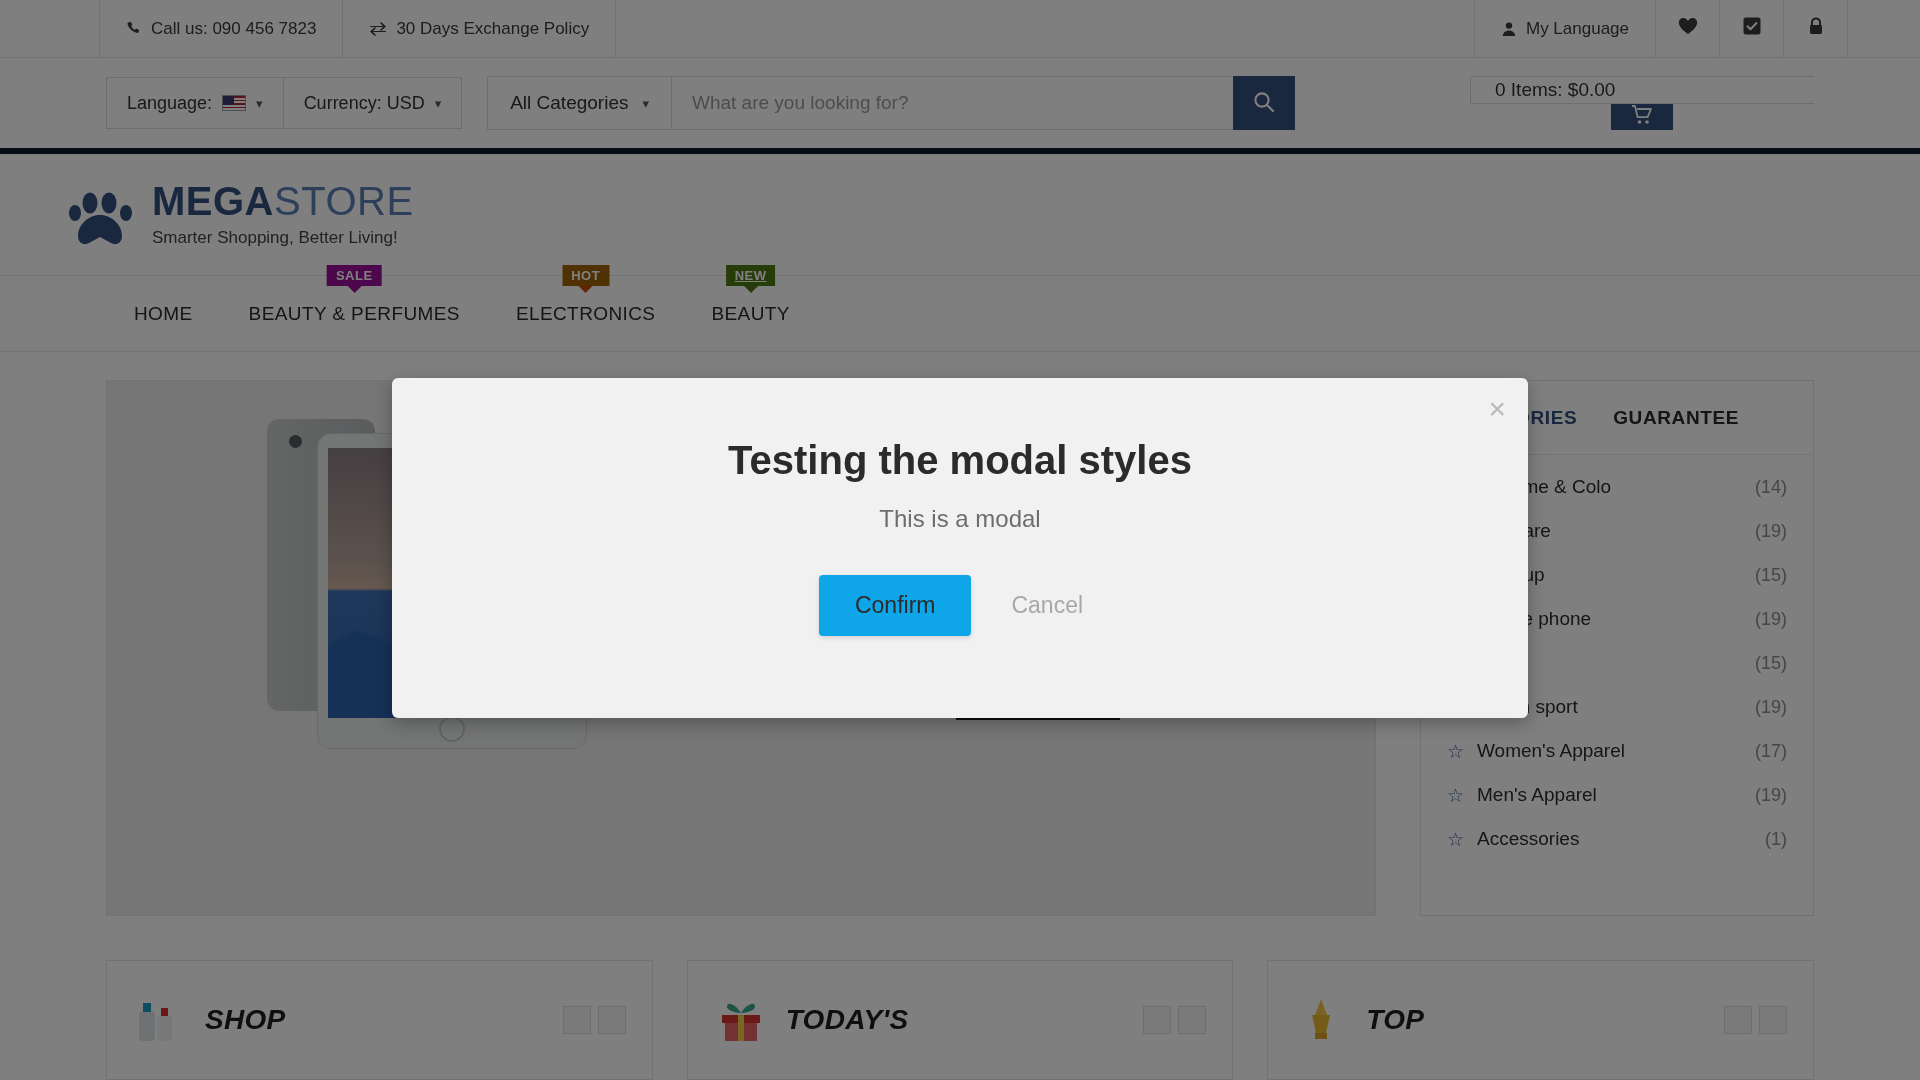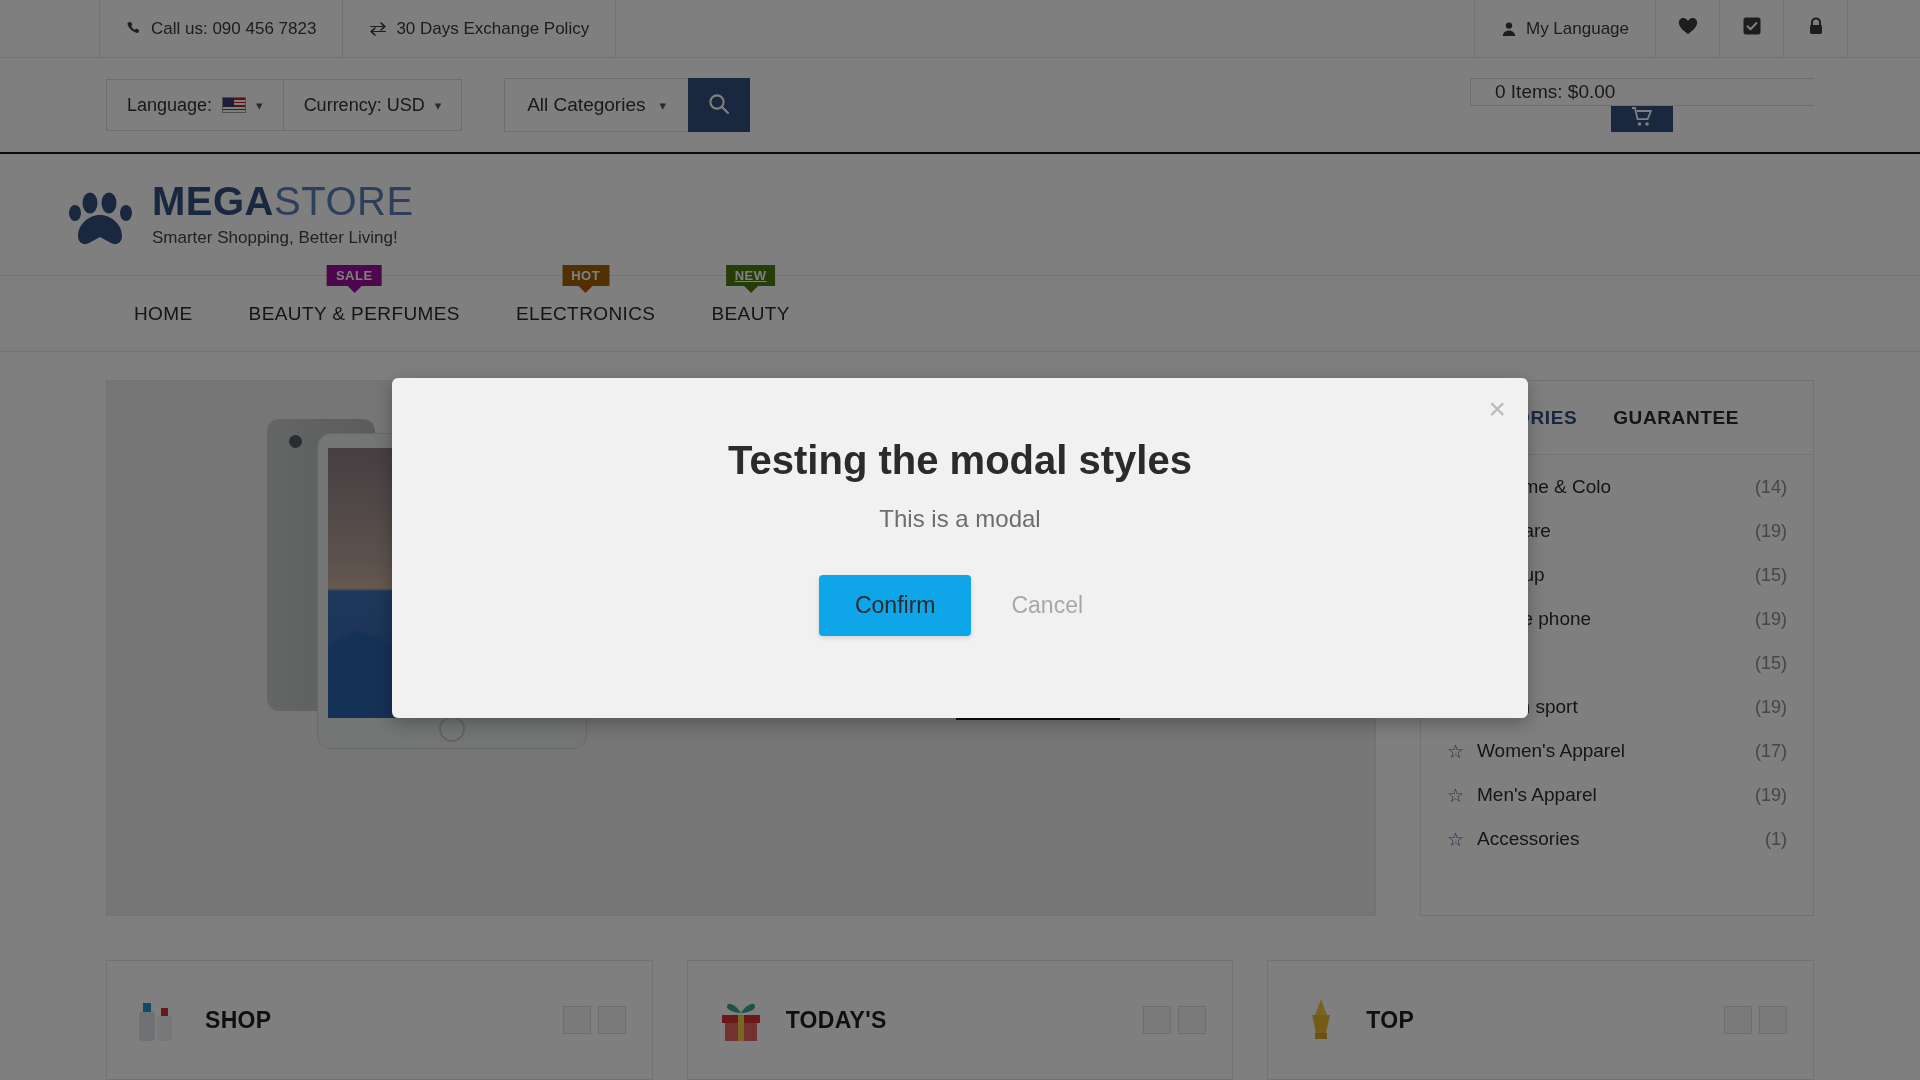--- a/index.html
+++ b/index.html
@@ -42,21 +42,21 @@
   .tb-iconcell {
     display: flex; align-items: center; justify-content: center;
     width: 64px;
     border-right: 1px solid #e6e6e6;
   }
   .tb-end { width: 72px; }
 
   
   .searchrow {
     height: 96px;
-    border-bottom: 2px solid #0f172a;
+    border-bottom: 6px solid #0f172a;
     display: flex; align-items: center;
     padding: 0 106px;
     gap: 0;
   }
   .sel-box {
     height: 52px;
     border: 1px solid #dddddd;
     display: flex; align-items: center; gap: 10px;
     padding: 0 20px;
     font-size: 18px; color: #333;
@@ -74,21 +74,21 @@
     position: relative; border: 1px solid #9a9a9a;
   }
   .flag::before {
     content: ""; position: absolute; left: 0; top: 0;
     width: 11px; height: 9px; background: #3c3b6e;
   }
   .caret { font-size: 13px; color: #555; }
 
   .search-wrap {
     display: flex; align-items: center;
-    margin-left: 42px;
+    margin-left: 25px;
     height: 54px;
     flex: 0 0 auto;
   }
   .sc-cat {
     height: 54px;
     border: 1px solid #dddddd;
     border-right: none;
     display: flex; align-items: center; gap: 14px;
     padding: 0 22px;
     font-size: 19px; color: #333;
@@ -305,21 +305,21 @@
   }
   .card {
     flex: 1;
     border: 1px solid #e4e4e4;
     height: 120px;
     display: flex; align-items: center;
     padding: 0 26px; gap: 18px;
   }
   .card-ico { width: 54px; height: 54px; flex: 0 0 54px; }
   .card-title {
-    font-size: 23px; font-weight: 700;
+    font-size: 28px; font-style: italic; font-weight: 700;
     color: #1f1f1f; letter-spacing: .3px;
   }
   .card-arrows { margin-left: auto; display: flex; gap: 7px; }
   .card-arrow {
     width: 28px; height: 28px;
     border: 1px solid #dcdcdc; background: #f5f5f5;
   }
 
   
   #overlay {
@@ -448,20 +448,21 @@
       <div class="sel-box">
         <span>Currency: USD</span>
         <span class="caret">▾</span>
       </div>
 
       <div class="search-wrap">
         <div class="sc-cat">
           <span>All Categories</span>
           <span class="caret">▾</span>
         </div>
+        <input class="sc-input" type="text" placeholder="What are you looking for?" style="">
         <button class="sc-btn">
           <span>
             <svg width="22" height="22" viewBox="0 0 22 22">
                 <circle cx="9" cy="9" r="6.6" stroke="#fff" stroke-width="2.1" fill="none"></circle>
                 <path d="M14 14l6 6" stroke="#fff" stroke-width="2.1" stroke-linecap="round"></path>
               </svg>
           </span>
         </button>
       </div>
 

